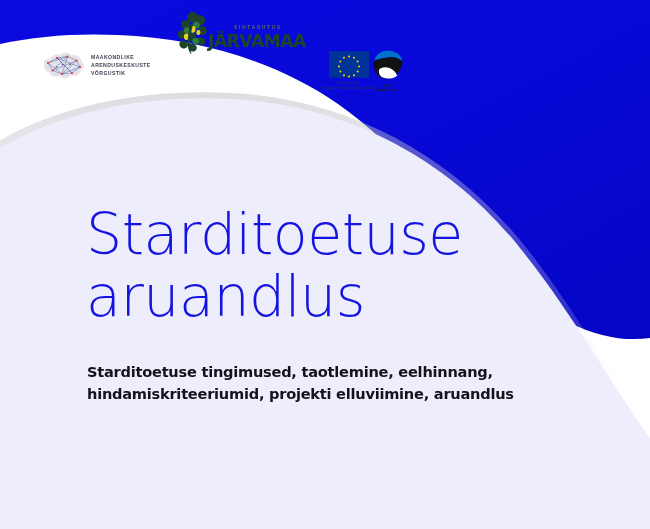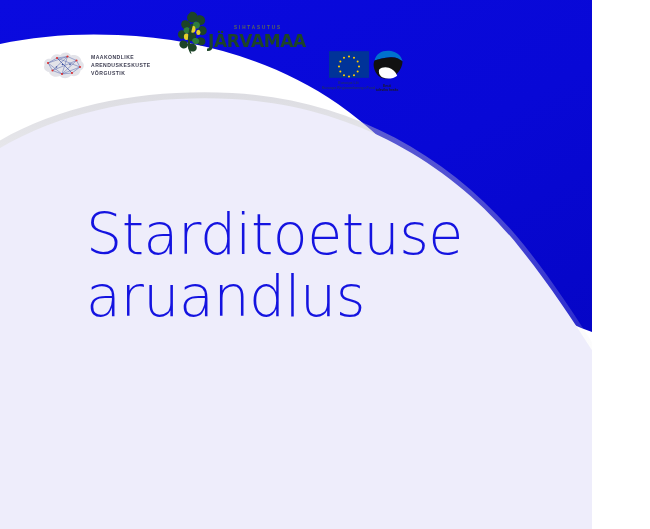--- a/index.html
+++ b/index.html
@@ -2,21 +2,21 @@
 <html><head>
 <meta charset="utf-8">
 <style>
   html, body {
     margin: 0;
     padding: 0;
     background: #ffffff;
   }
   #slide {
     position: relative;
-    width: 592px;
+    width: 650px;
     height: 529px;
     overflow: hidden;
     background: #ffffff;
     font-family: "Liberation Sans", sans-serif;
   }
   #bg-svg {
     position: absolute;
     left: 0;
     top: 0;
     width: 650px;
@@ -277,14 +277,16 @@
       <div class="ee-caption">
         <div>Eesti</div>
         <div>tuleviku heaks</div>
       </div>
     </div>
   </div>
 
   <div id="title">Starditoetuse
 aruandlus</div>
 
+  <div id="subtitle">Starditoetuse tingimused, taotlemine, eelhinnang,
+hindamiskriteeriumid, projekti elluviimine, aruandlus</div>
 
 </div>
 
 </body></html>

